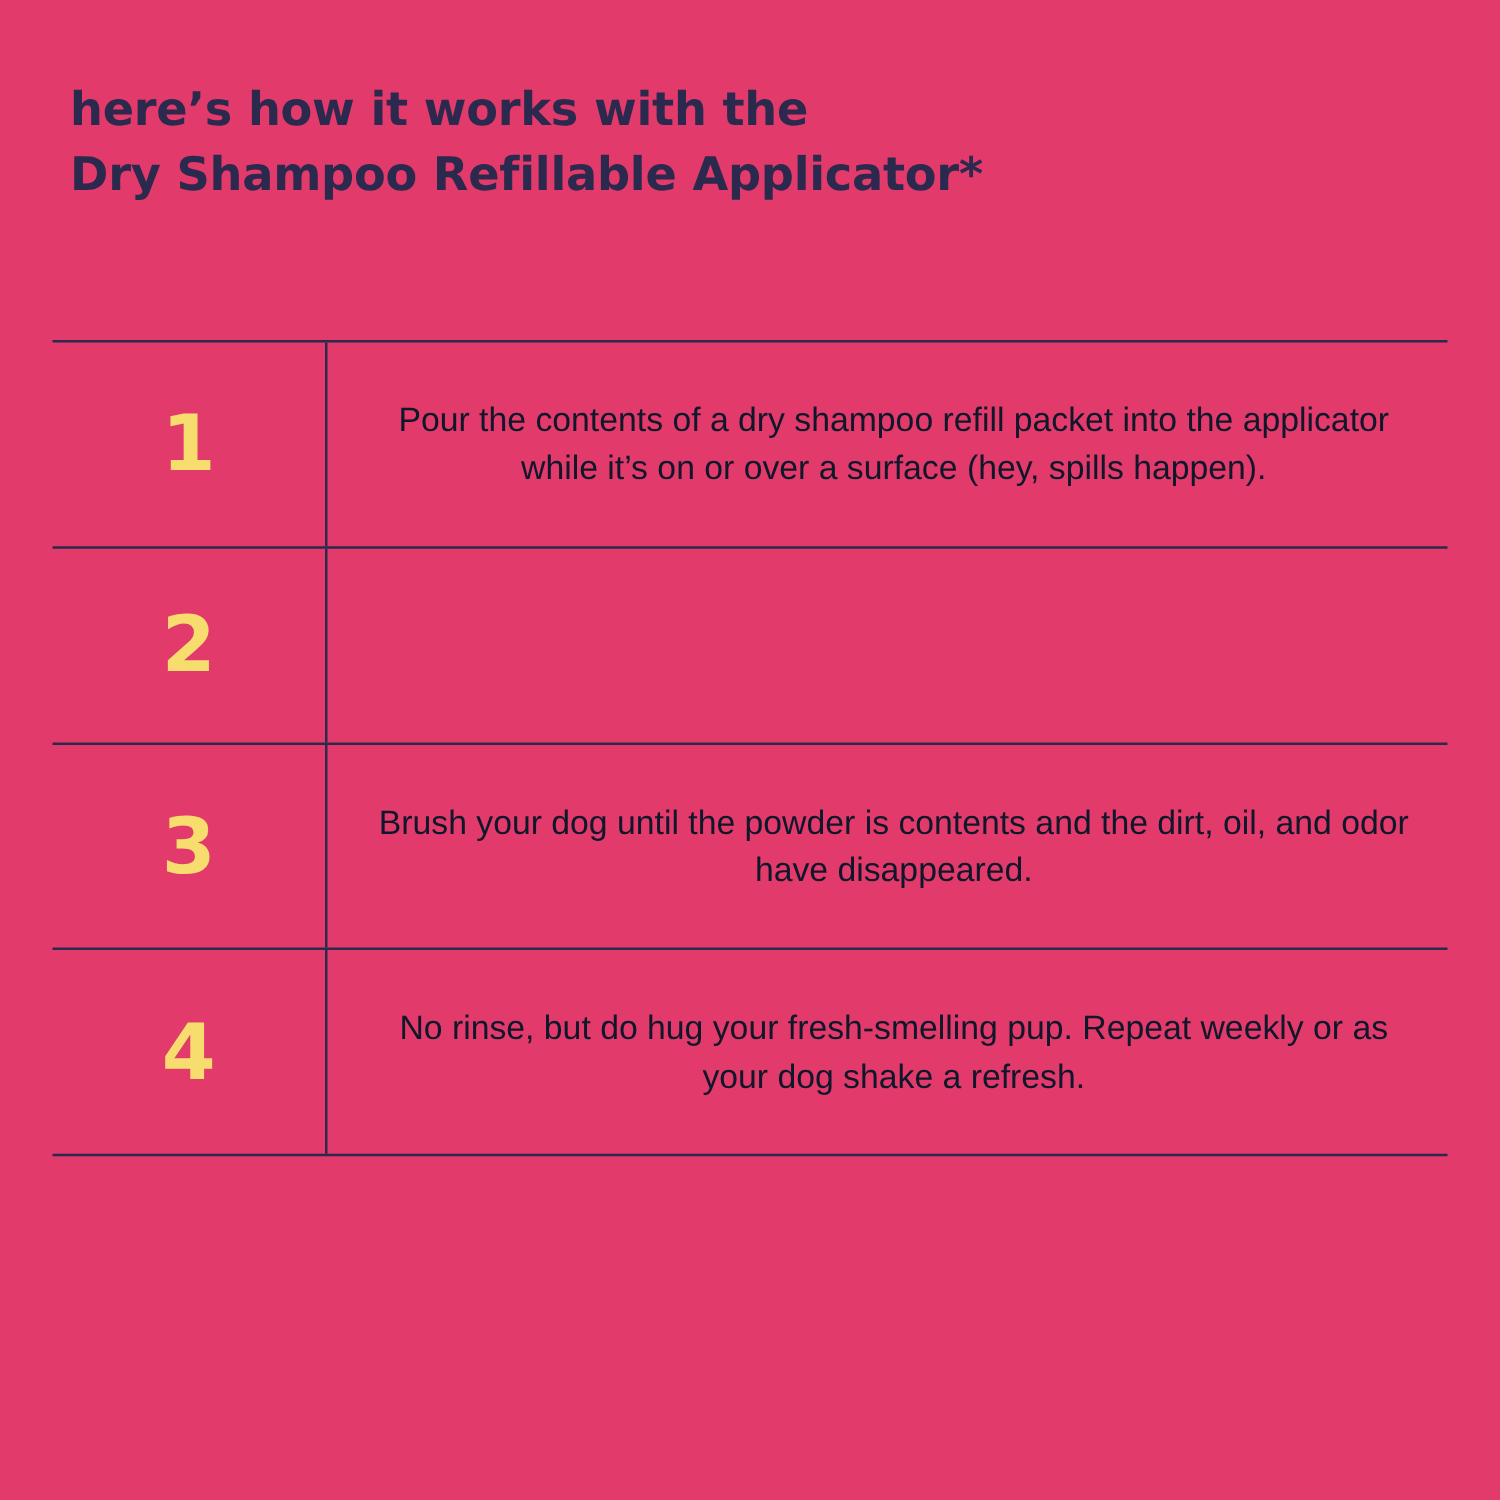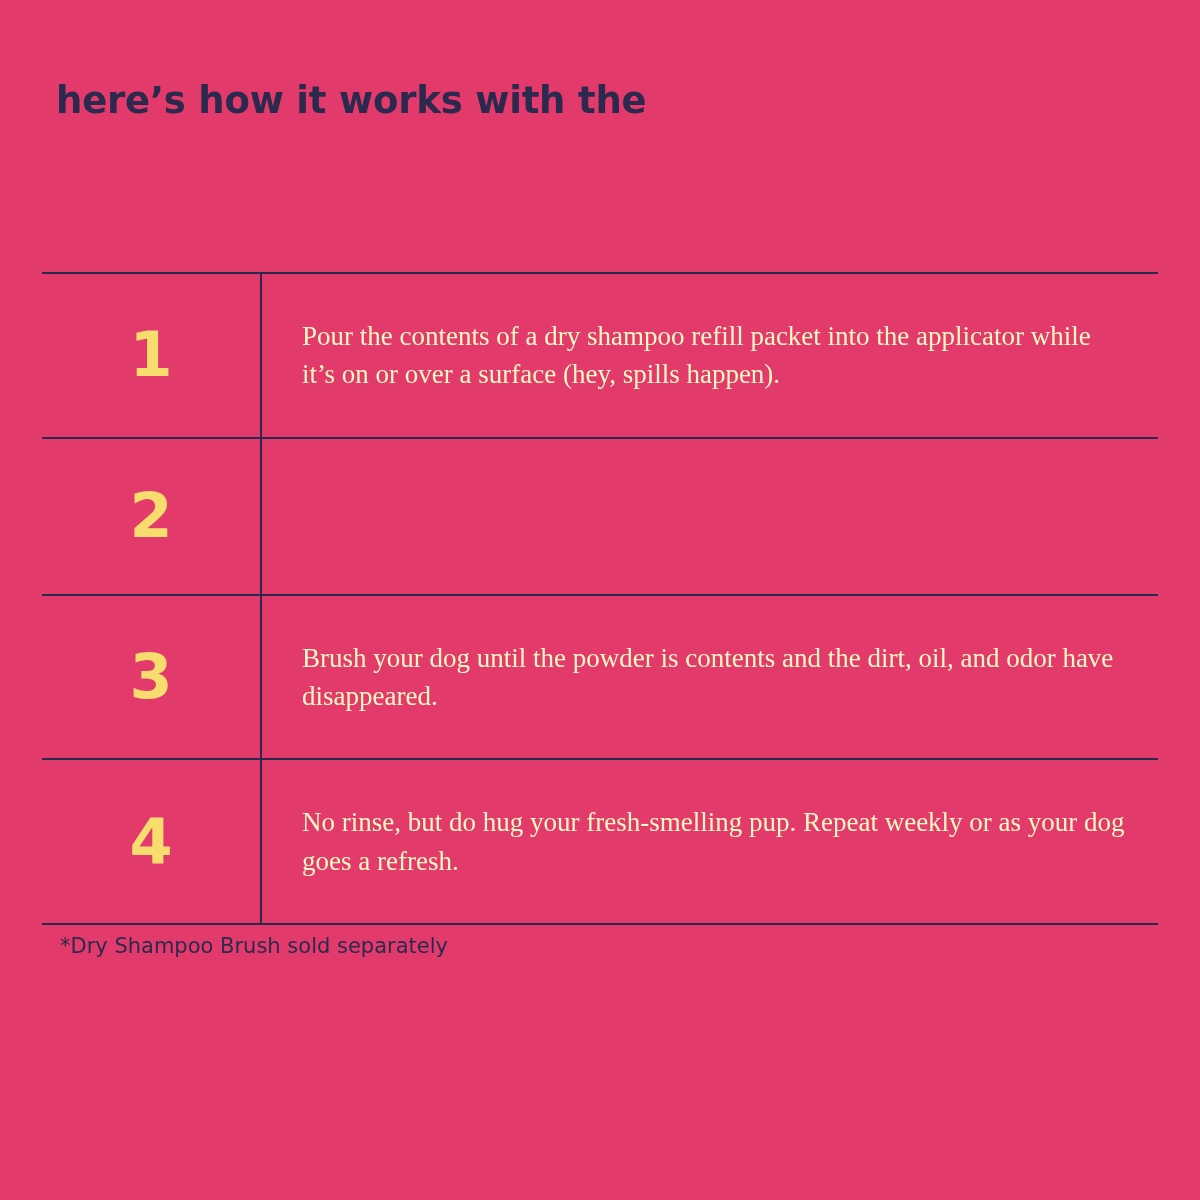--- a/index.html
+++ b/index.html
@@ -24,21 +24,20 @@
     position: absolute;
     left: 56px;
     top: 62px;
     width: 1080px;
     color: #2b2a4e;
     font-family: "DejaVu Sans", sans-serif;
     font-weight: bold;
     font-size: 37px;
     line-height: 1.4;
     letter-spacing: -0.2px;
-    margin-top: 13px;
   }
   .heading .line {
     display: block;
   }
   .steps-table {
     position: absolute;
     left: 42px;
     top: 272px;
     width: 1116px;
     border-top: 2px solid #2b2a4e;
@@ -67,42 +66,44 @@
     line-height: 1;
   }
   .step-text-cell {
     flex: 1 1 auto;
     display: flex;
     align-items: center;
     padding: 16px 30px 16px 40px;
     box-sizing: border-box;
   }
   .step-text {
-    color: #fef9c3;
-    font-family: Liberation Serif, serif;
+    color: #0f172a;
+    font-family: Liberation Sans, sans-serif;
     font-size: 27px;
     line-height: 1.42;
+    text-align: center;
   }
   .footnote {
     position: absolute;
     left: 60px;
     top: 932px;
     color: #2b2a4e;
     font-family: "DejaVu Sans", sans-serif;
     font-size: 21px;
     line-height: 1.4;
   }
 </style>
 </head>
 <body>
 
 <div class="page">
 
   <div class="heading">
     <span class="line">here’s how it works with the</span>
+    <span class="line">Dry Shampoo Refillable Applicator*</span>
   </div>
 
   <div class="steps-table">
 
     <div class="step-row">
       <div class="step-number-cell">
         <span class="step-number">1</span>
       </div>
       <div class="step-text-cell">
         <p class="step-text">Pour the contents of a dry shampoo refill packet into the applicator while it’s on or over a surface (hey, spills happen).</p>
@@ -122,21 +123,20 @@
       <div class="step-text-cell">
         <p class="step-text">Brush your dog until the powder is contents and the dirt, oil, and odor have disappeared.</p>
       </div>
     </div>
 
     <div class="step-row">
       <div class="step-number-cell">
         <span class="step-number">4</span>
       </div>
       <div class="step-text-cell">
-        <p class="step-text">No rinse, but do hug your fresh-smelling pup. Repeat weekly or as your dog goes a refresh.</p>
+        <p class="step-text">No rinse, but do hug your fresh-smelling pup. Repeat weekly or as your dog shake a refresh.</p>
       </div>
     </div>
 
   </div>
 
-  <div class="footnote">*Dry Shampoo Brush sold separately</div>
 
 </div>
 
 </body></html>

